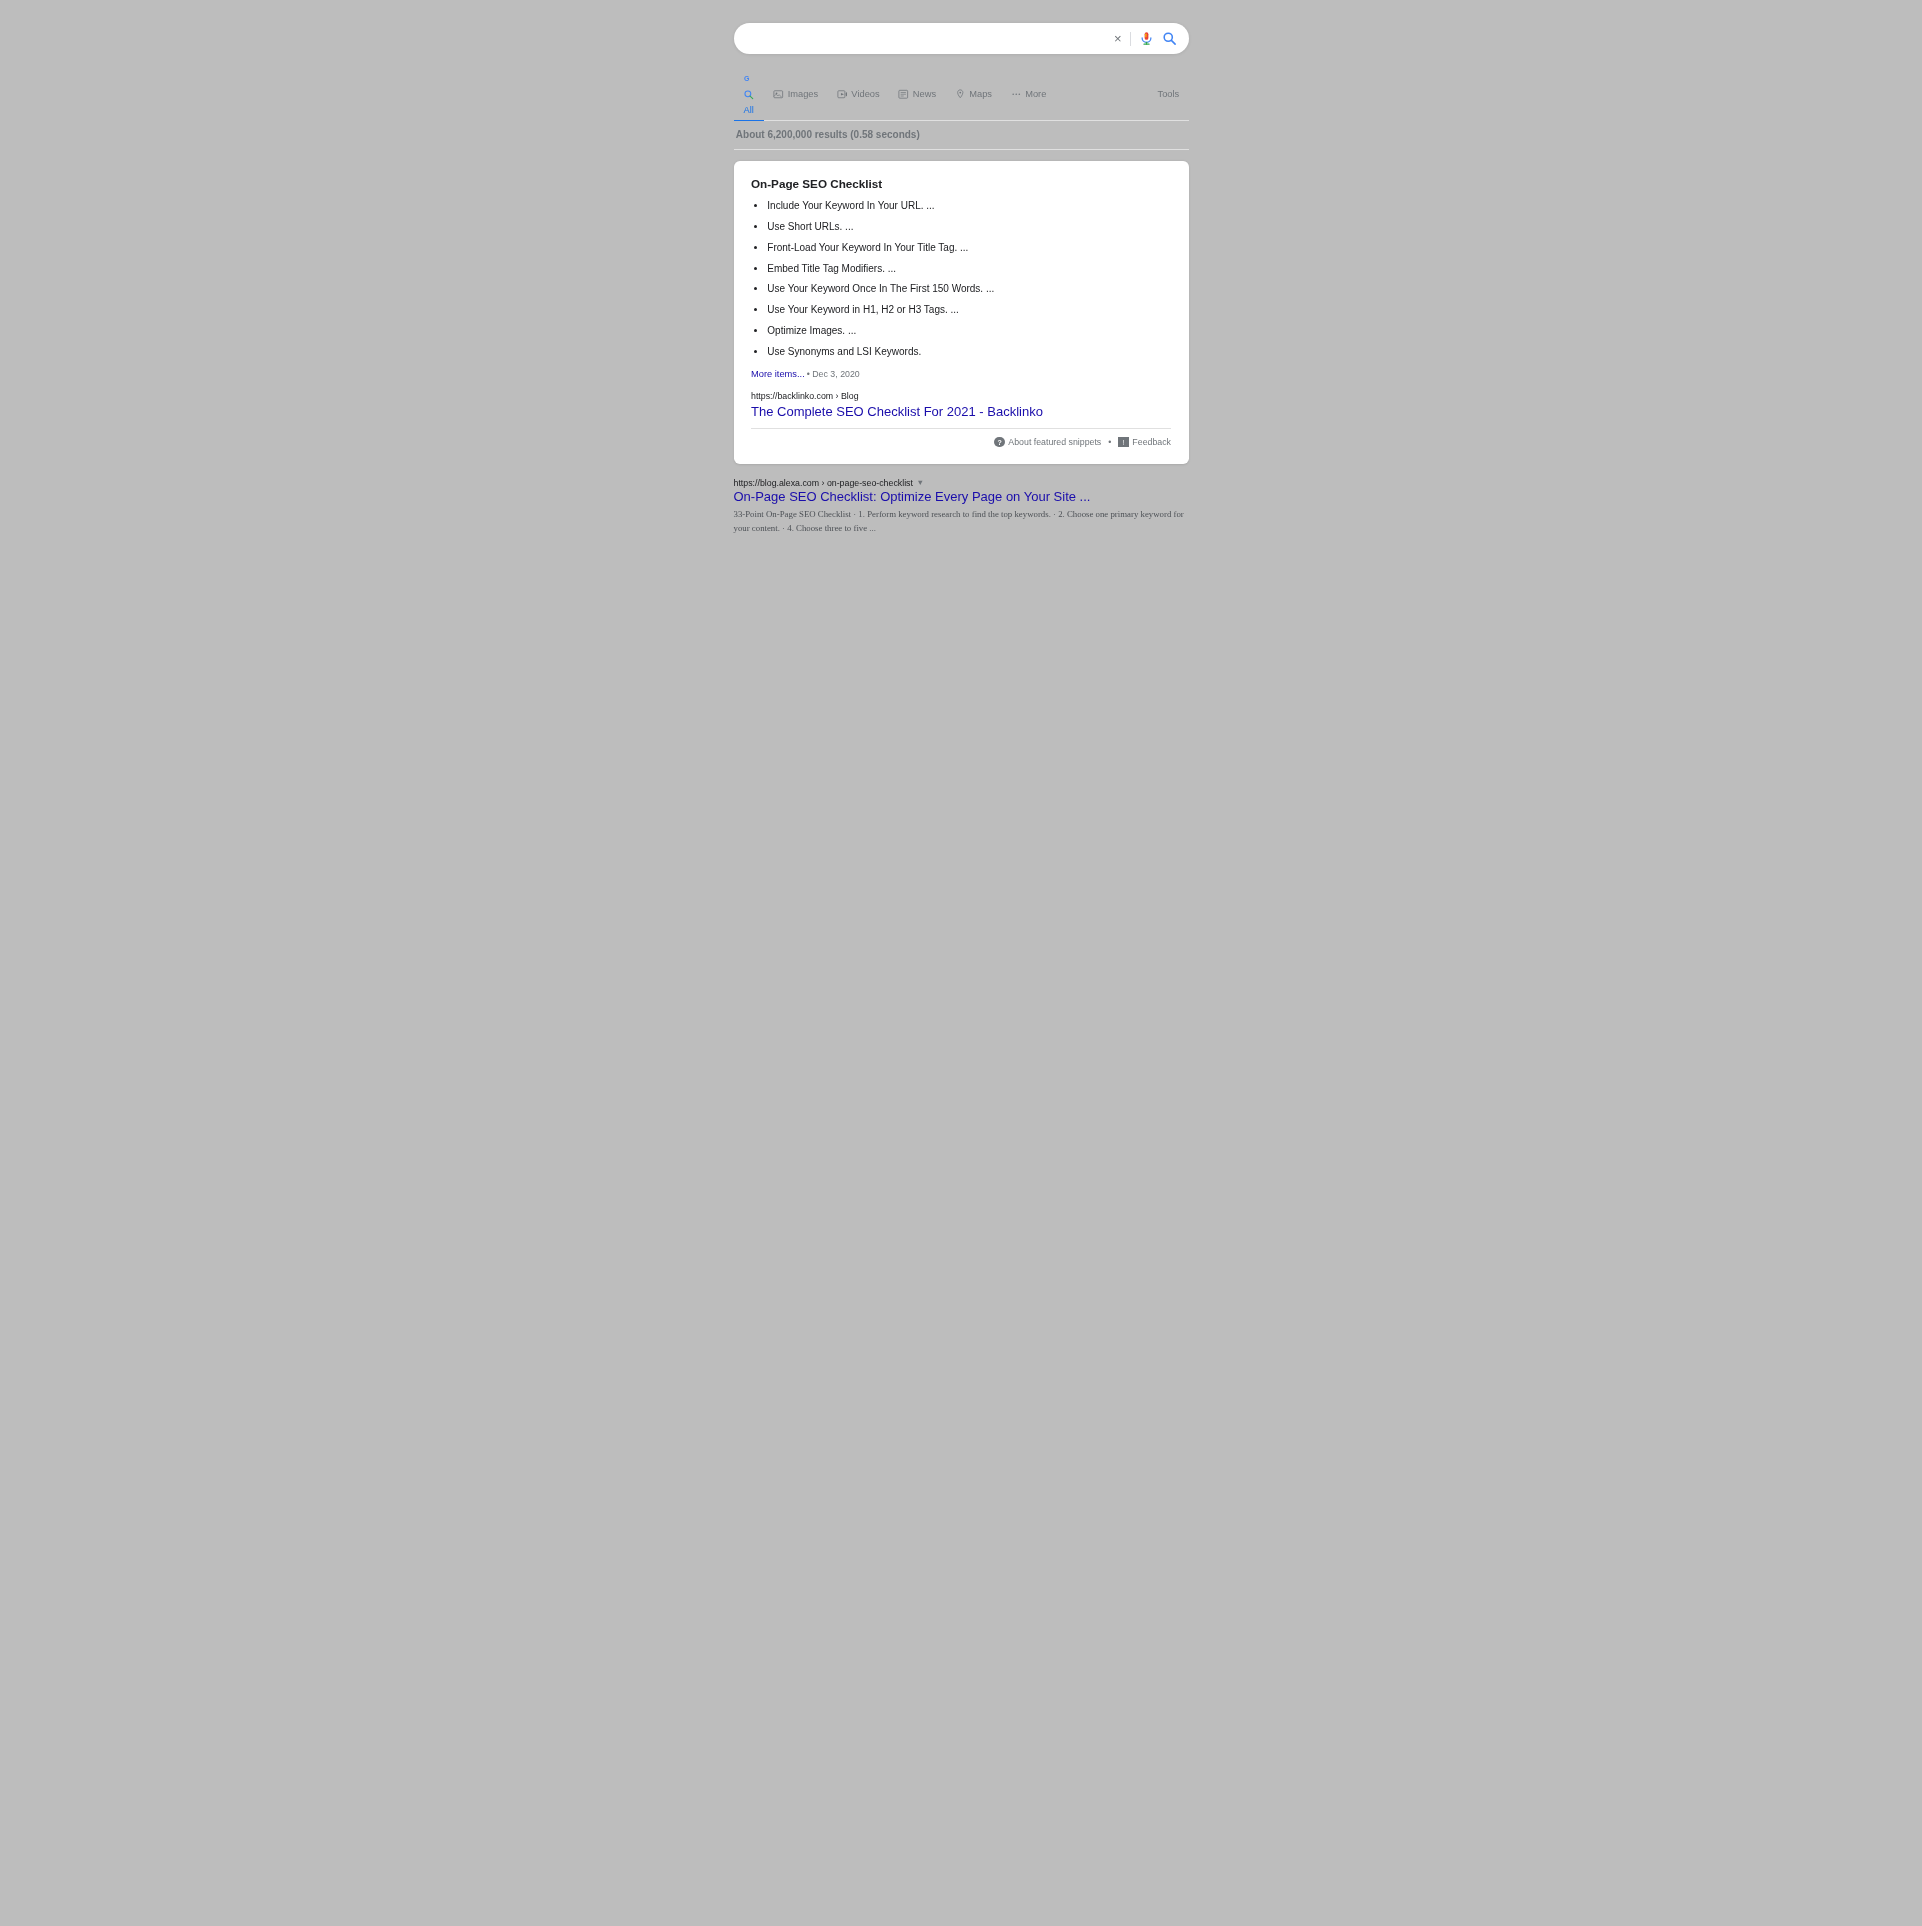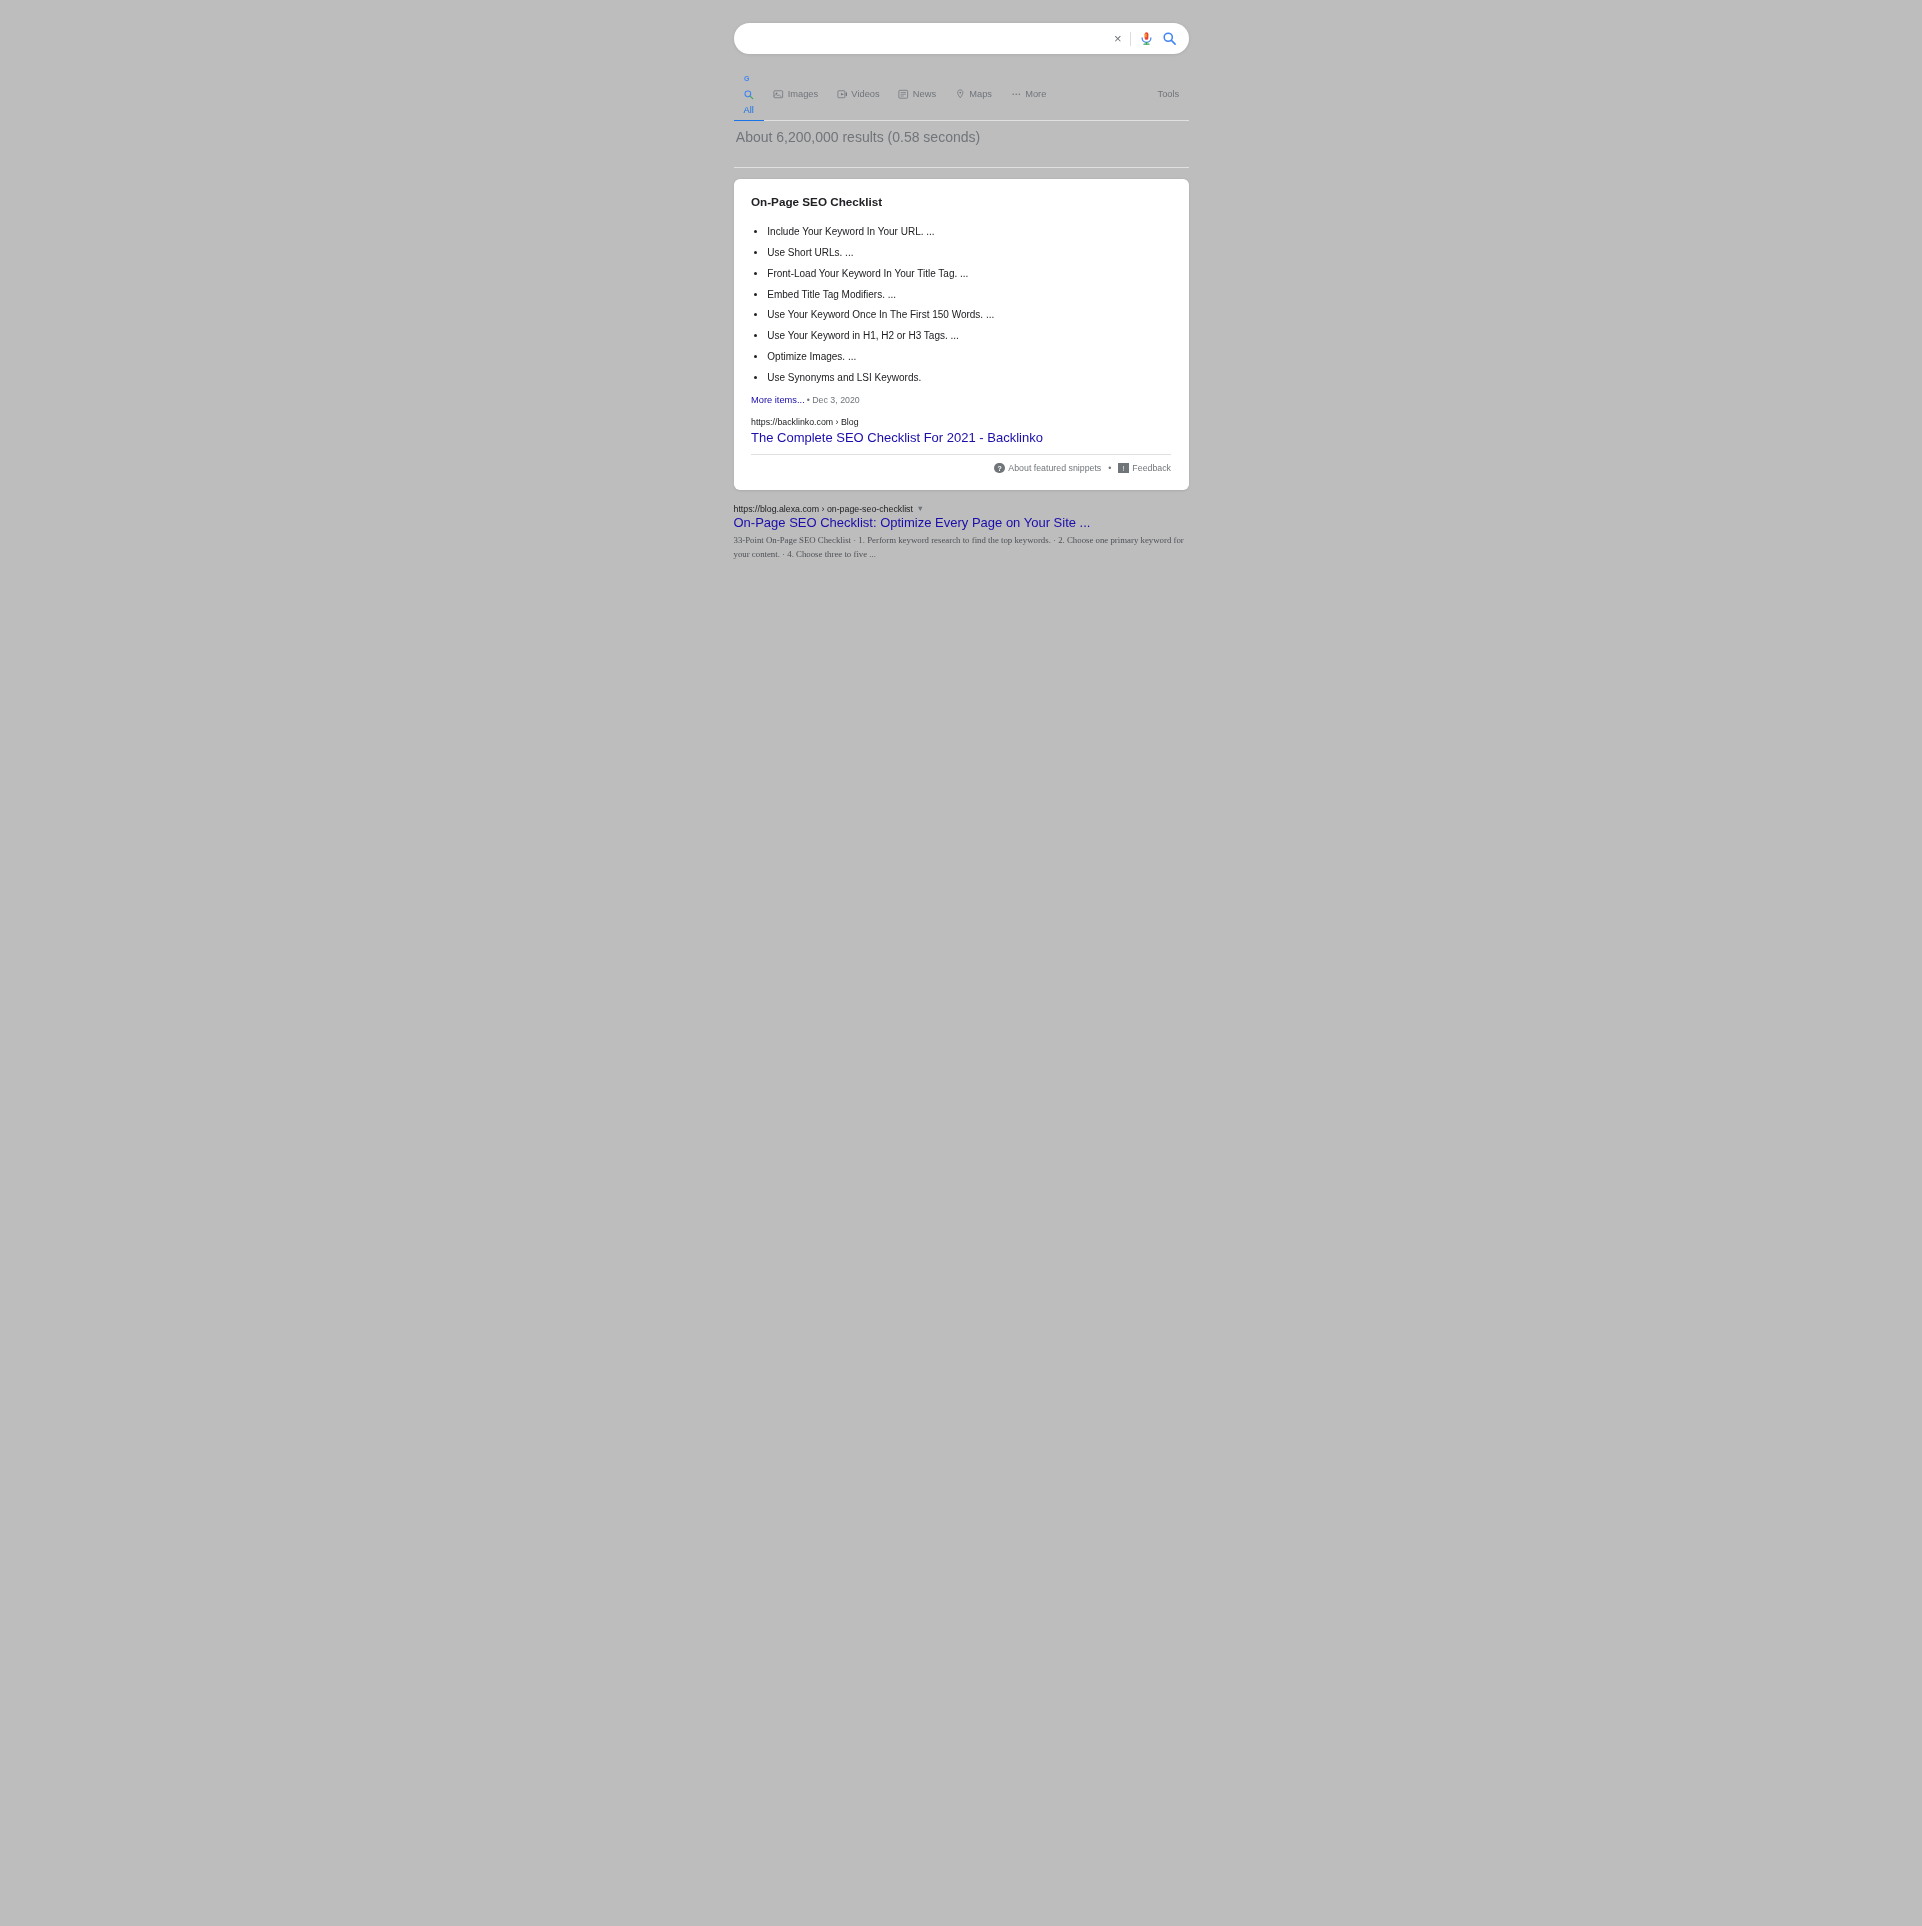--- a/index.html
+++ b/index.html
@@ -76,24 +76,25 @@
     .nav-tools {
       margin-left: auto;
       font-size: 9.3px;
       color: #70757a;
       padding: 5.8px 9.3px;
       cursor: pointer;
     }
 
     
     .results-count {
-      font-size: 14px;
-      color: #70757a;
-      margin-bottom: 22px;
+      font-size: 10px;
+      color: #70757a;
+      margin-bottom: 9px;
       padding: 0 2.3px;
+      font-weight: bold;
     }
 
     
     .divider {
       border: none;
       border-top: 0.6px solid #e0e0e0;
       margin-bottom: 10.5px;
     }
 
     
@@ -101,21 +102,21 @@
       background: #fff;
       border-radius: 5.8px;
       padding: 16.3px 17.5px;
       margin-bottom: 11.7px;
       box-shadow: 0 0.6px 2.3px rgba(0,0,0,0.1);
     }
     .snippet-title {
       font-size: 11.7px;
       font-weight: bold;
       color: #202124;
-      margin-bottom: 16px;
+      margin-bottom: 8px;
     }
     .snippet-list {
       list-style: disc;
       padding-left: 16.3px;
       margin-bottom: 10.5px;
     }
     .snippet-list li {
       font-size: 10px;
       color: #202124;
       margin-bottom: 5.8px;

